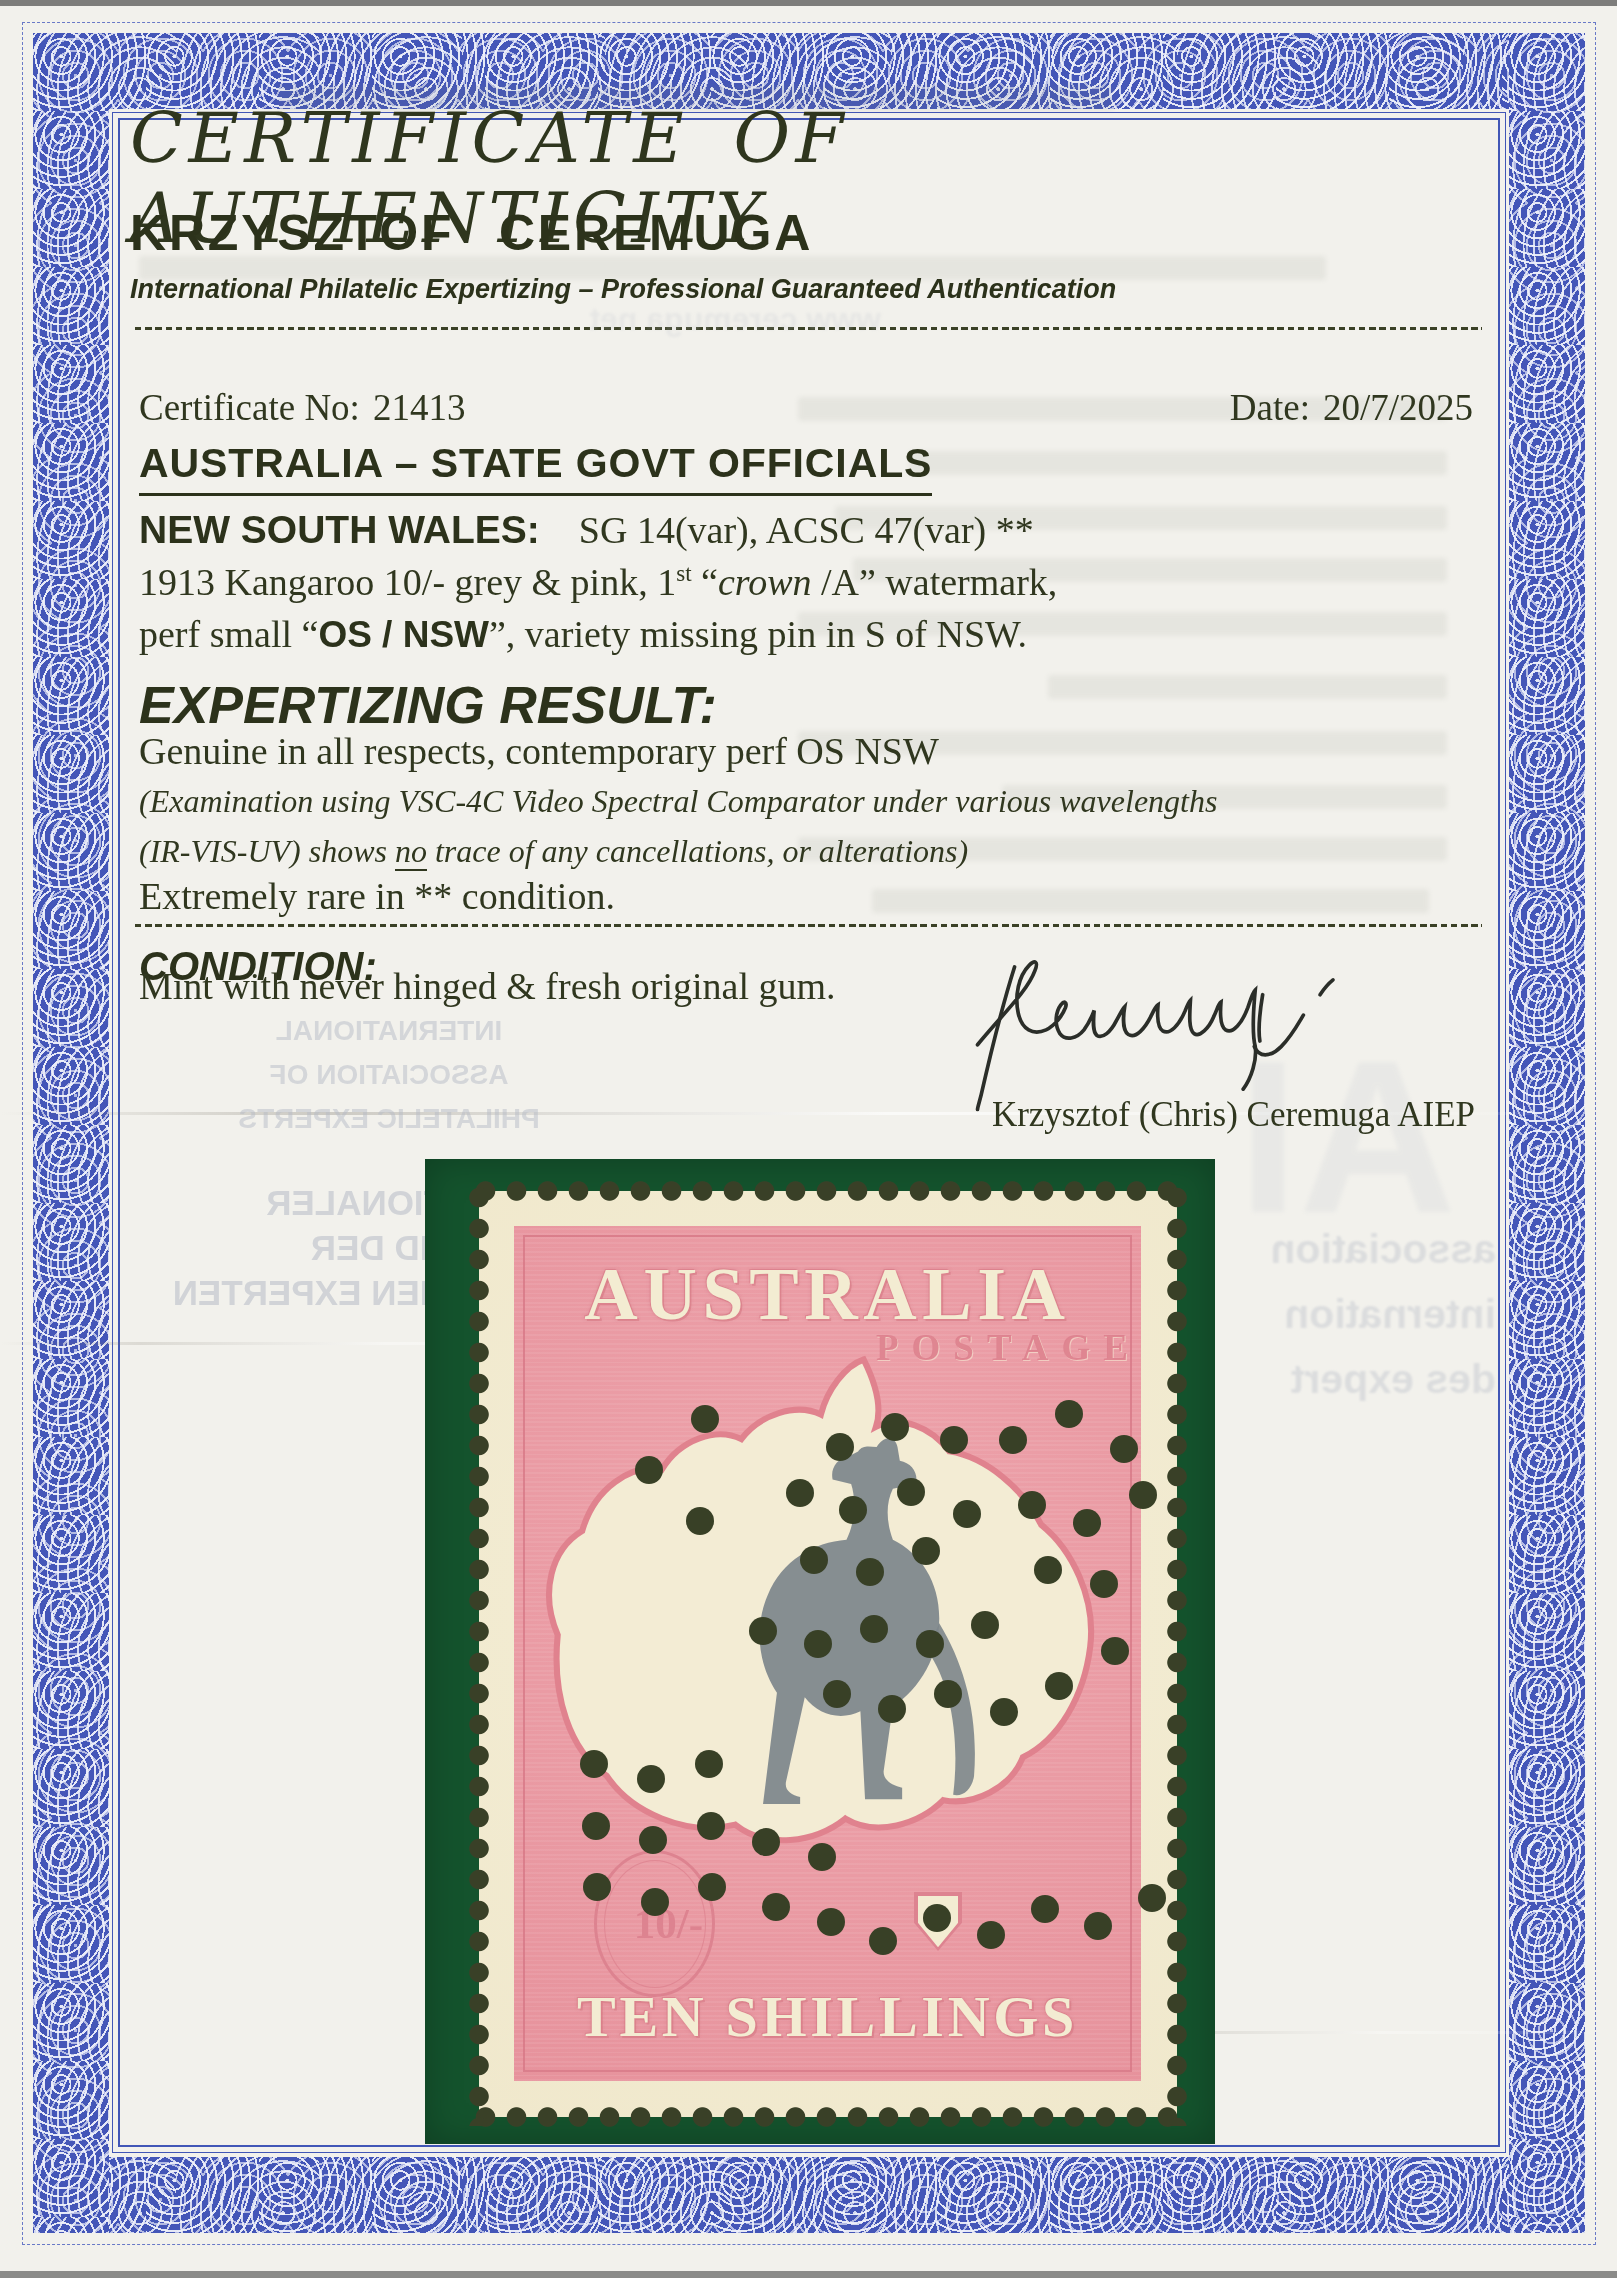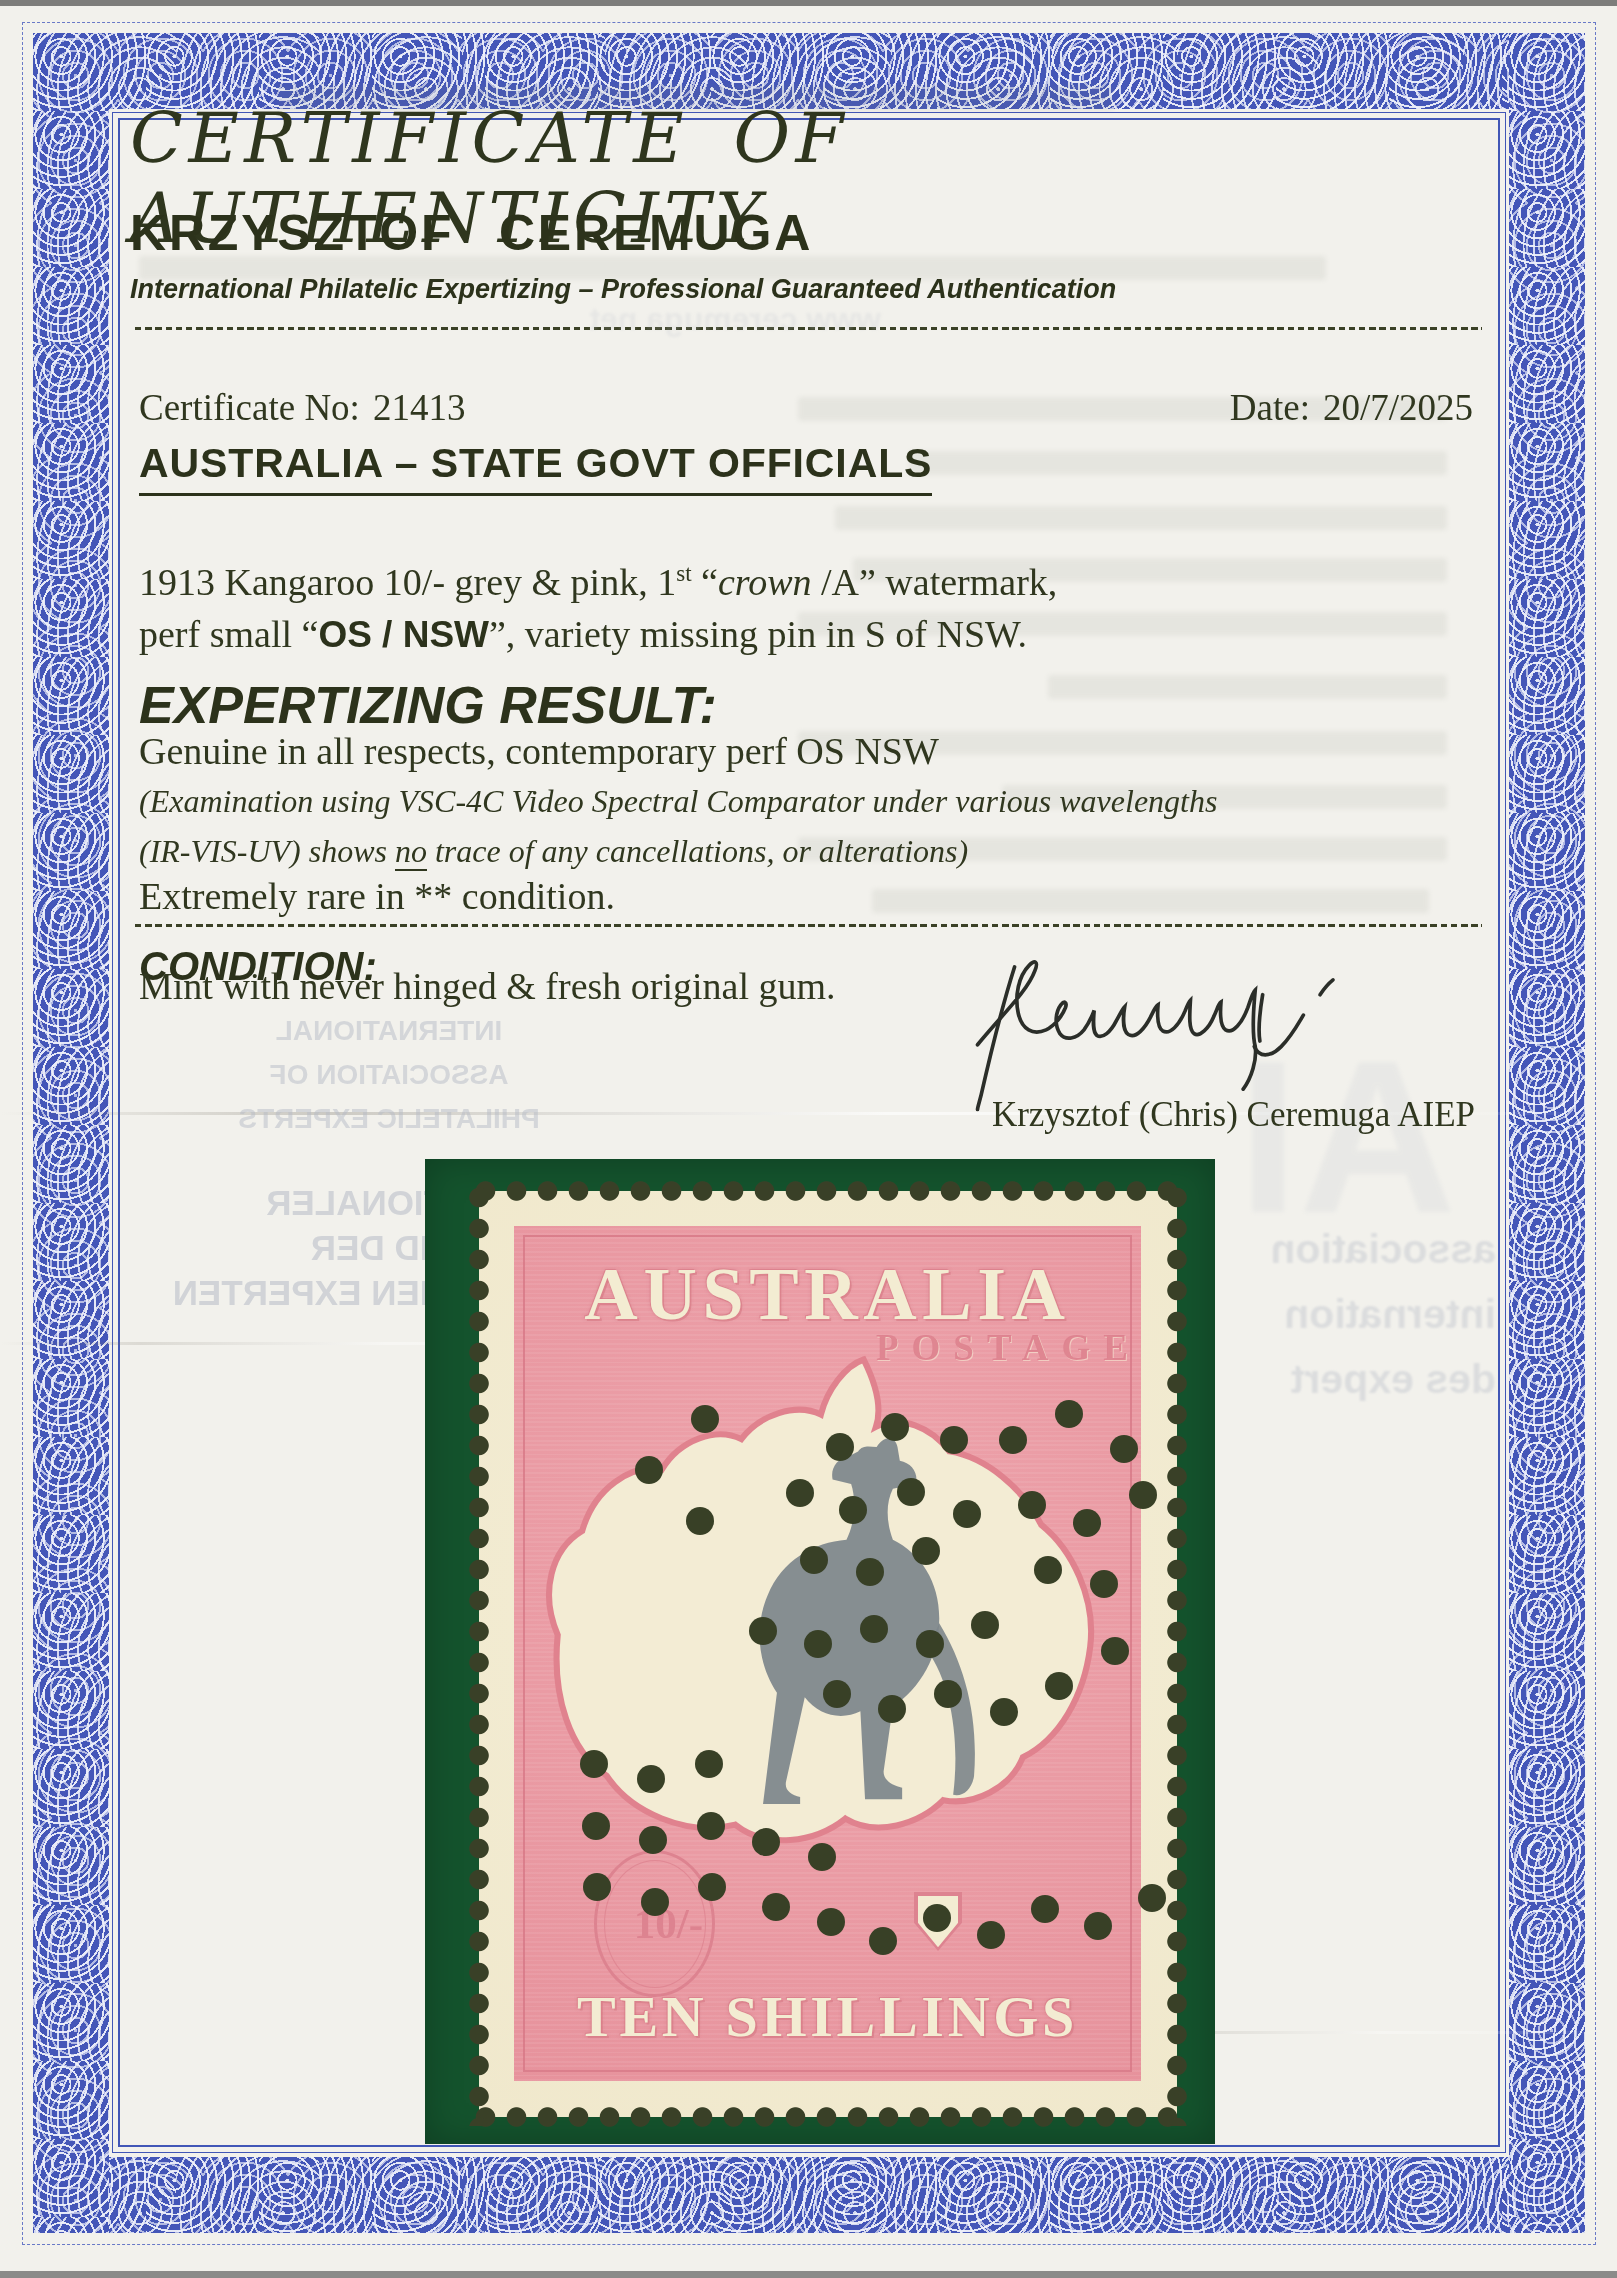--- a/index.html
+++ b/index.html
@@ -156,20 +156,23 @@
 
   <div class="abs meta meta-left">
     <span>Certificate No:</span><span class="val">21413</span>
   </div>
   <div class="abs meta meta-right">
     <span>Date:</span><span class="val">20/7/2025</span>
   </div>
 
   <div class="abs heading">AUSTRALIA – STATE GOVT OFFICIALS</div>
 
+  <div class="abs bodyline l-nsw">
+    <span class="boldsans nsw-gap">NEW SOUTH WALES:</span><span>SG 14(var), ACSC 47(var) **</span>
+  </div>
 
   <div class="abs bodyline l-kang">
     <span>1913 Kangaroo 10/- grey &amp; pink, 1</span><span class="sup">st</span><span> “</span><span class="it">crown</span><span> /A” watermark,</span>
   </div>
 
   <div class="abs bodyline l-perf">
     <span>perf small “</span><span class="boldsans" style="font-size:37px;">OS / NSW</span><span>”, variety missing pin in S of NSW.</span>
   </div>
 
   <div class="abs result-heading">EXPERTIZING RESULT:</div>

